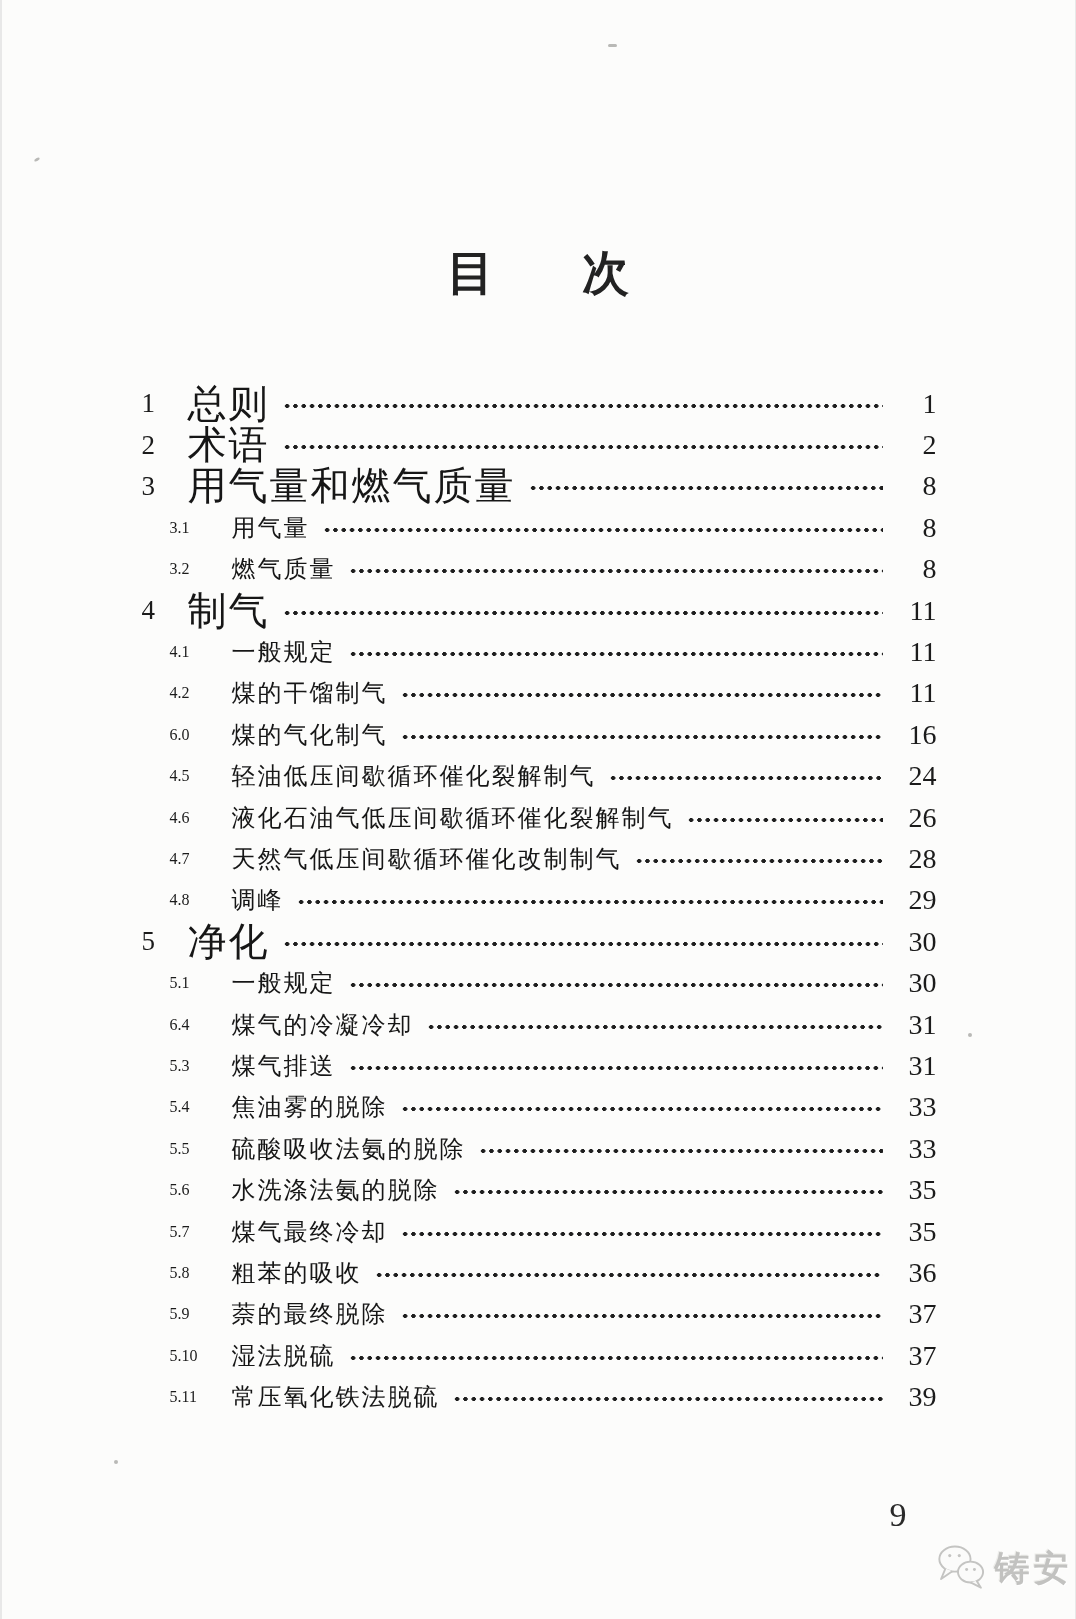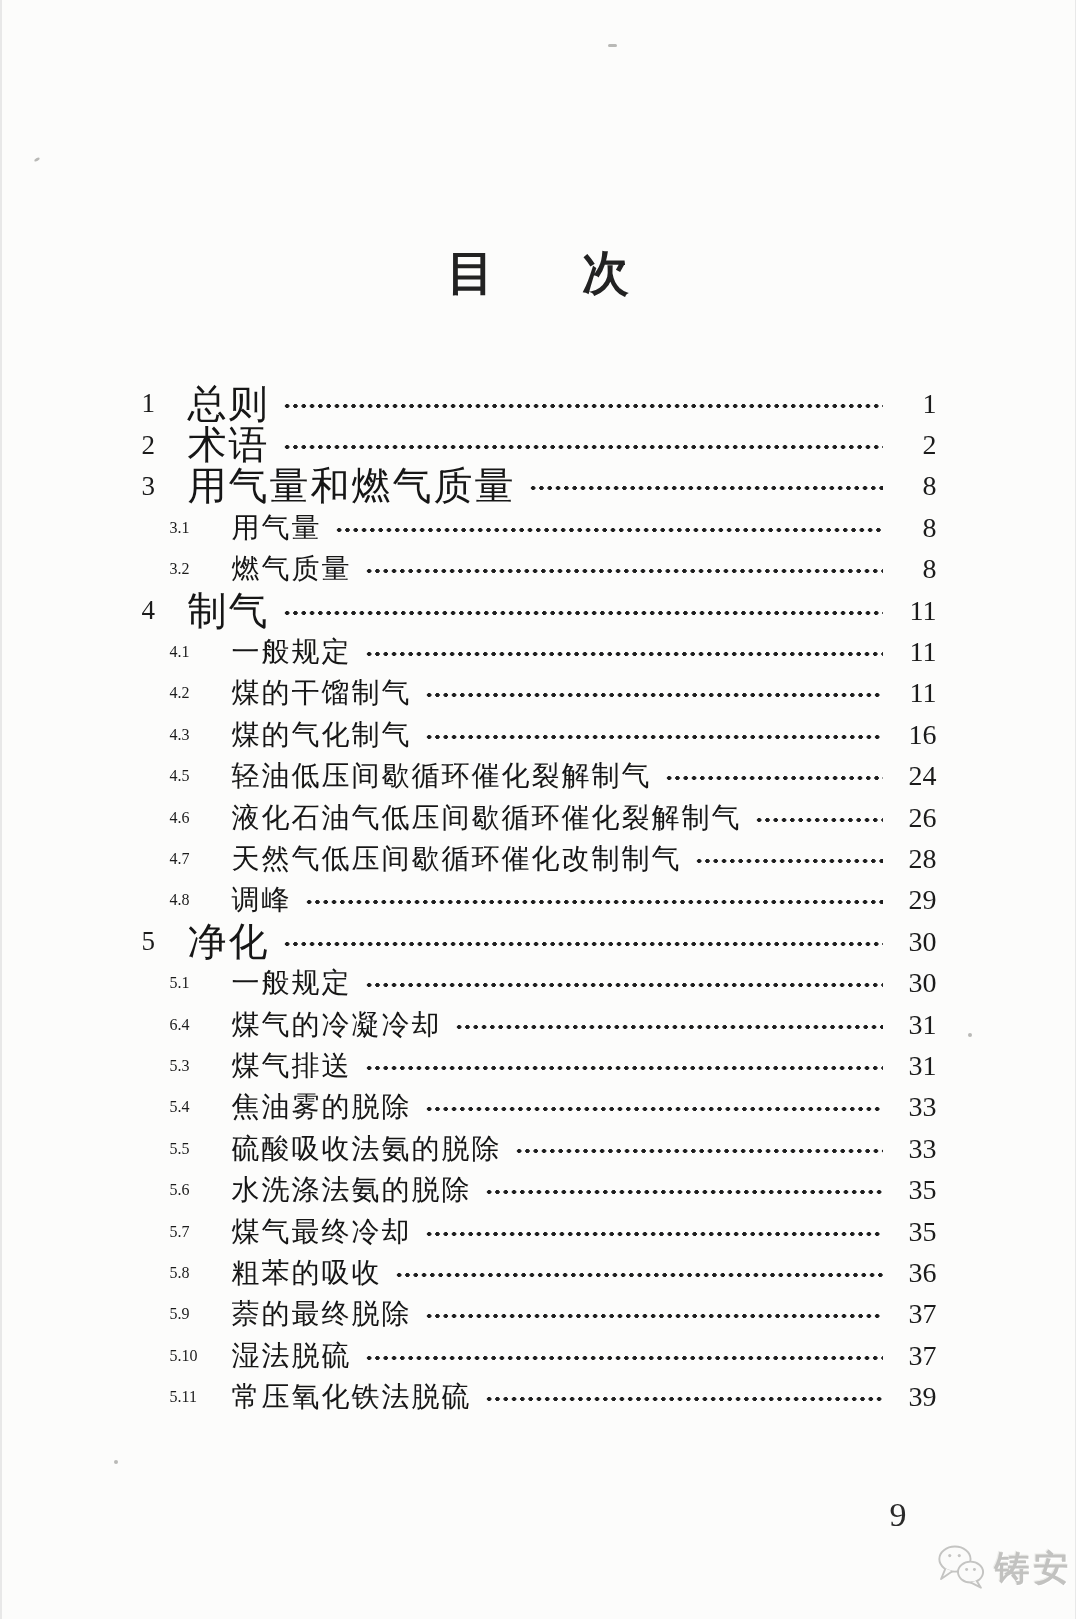--- a/index.html
+++ b/index.html
@@ -32,21 +32,21 @@
   }
   .toc-row .num{
     font-size:27px;color:#1b1b1b;
   }
   .toc-row .label{
     font-size:39px;letter-spacing:2px;color:#161616;
   }
   .toc-row.lv1 .num{min-width:46px;}
   .toc-row.lv2{padding-left:28px;}
   .toc-row.lv2 .num{min-width:45px;margin-right:17px;font-size:16px;}
-  .toc-row.lv2 .label{font-size:28px;}
+  .toc-row.lv2 .label{font-size:24px;}
   .leader{
     flex:1;min-width:28px;height:6px;align-self:center;
     margin:4px 8px 0 13px;
     background-image:radial-gradient(circle,#1e1e1e 1.9px,rgba(0,0,0,0) 2.2px);
     background-size:8.3px 6px;
     background-repeat:repeat-x;
     background-position:0 50%;
   }
   .pagenum{
     width:46px;text-align:right;
@@ -122,21 +122,21 @@
         <span class="leader"></span>
         <span class="pagenum">11</span>
       </div>
       <div class="toc-row lv2">
         <span class="num">4.2</span>
         <span class="label">煤的干馏制气</span>
         <span class="leader"></span>
         <span class="pagenum">11</span>
       </div>
       <div class="toc-row lv2">
-        <span class="num">4.3</span>
+        <span class="num">6.0</span>
         <span class="label">煤的气化制气</span>
         <span class="leader"></span>
         <span class="pagenum">16</span>
       </div>
       <div class="toc-row lv2">
         <span class="num">4.5</span>
         <span class="label">轻油低压间歇循环催化裂解制气</span>
         <span class="leader"></span>
         <span class="pagenum">24</span>
       </div>

